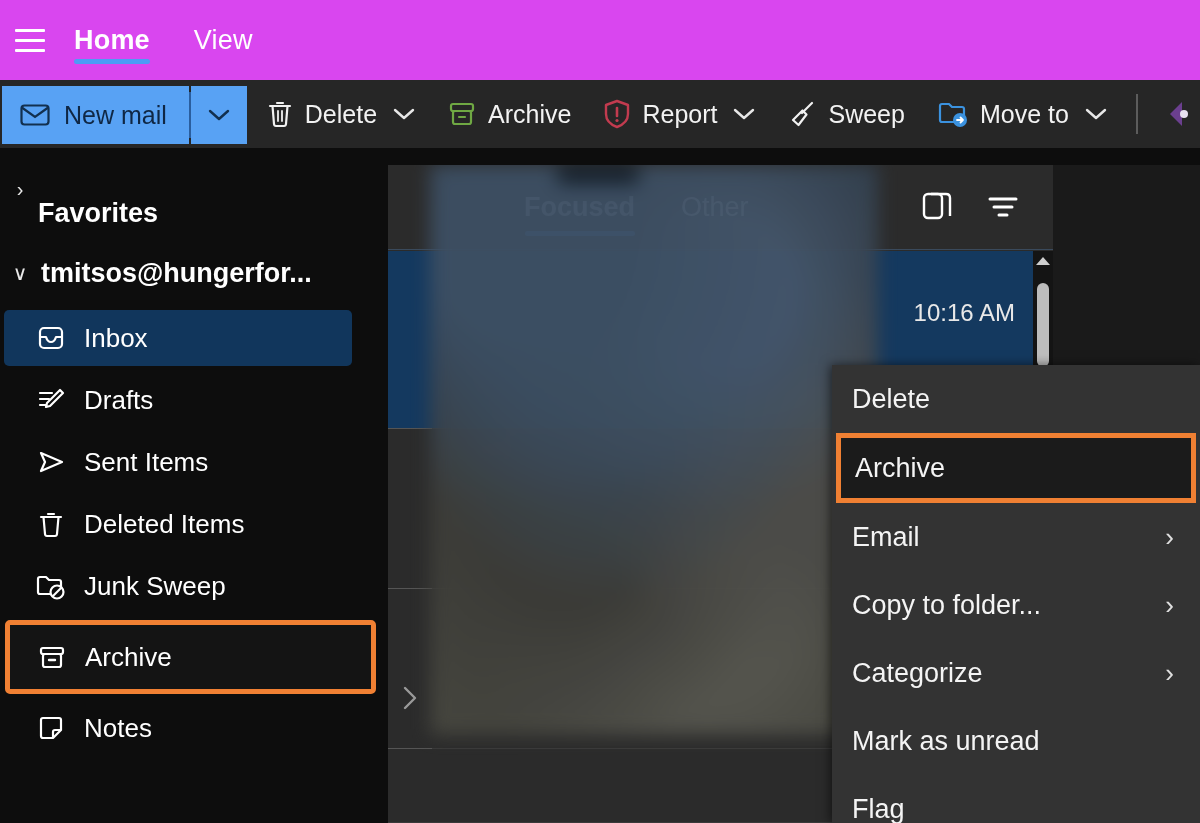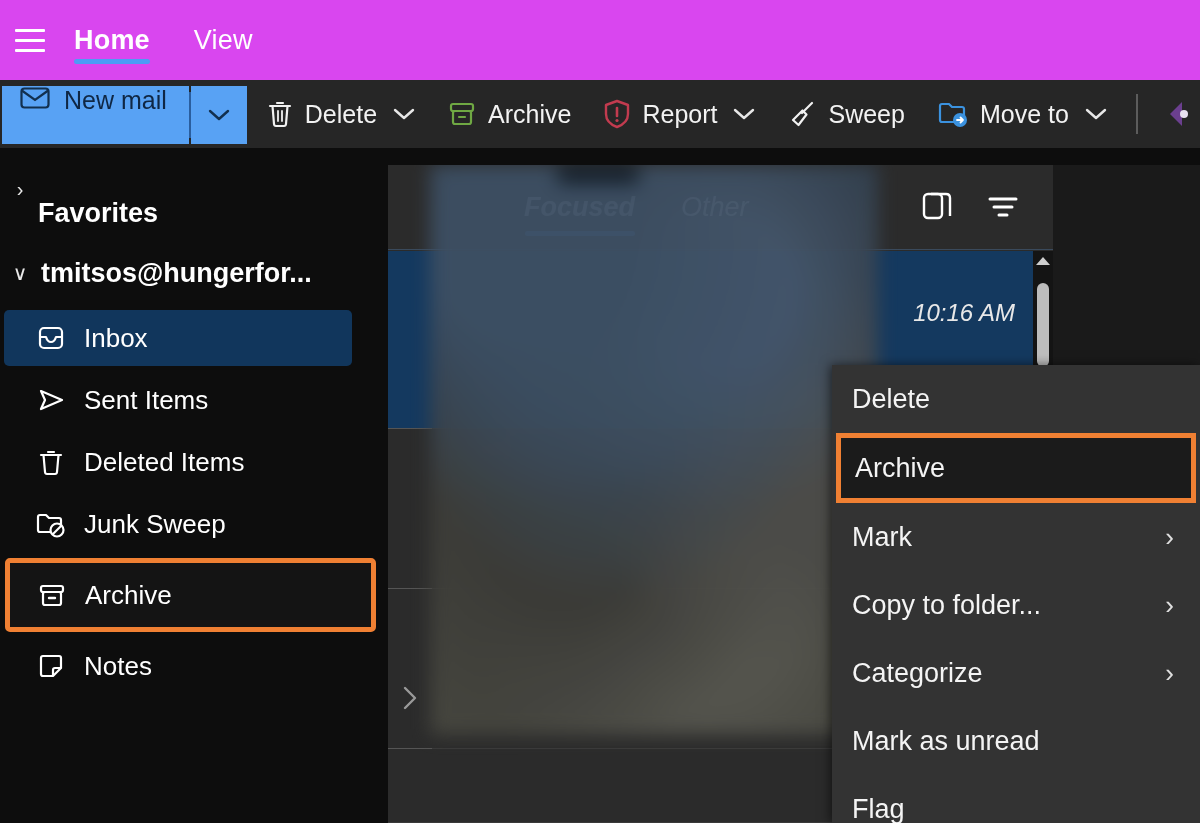--- a/index.html
+++ b/index.html
@@ -39,21 +39,21 @@
   
   .ribbon-cmds {
     position: absolute; left: 0; top: 80px; width: 1200px; height: 68px;
     background: #262626; display: flex; align-items: center;
   }
   .newmail-wrap {
     display: flex; align-items: stretch; height: 58px; margin-left: 2px;
     margin-top: 2px;
   }
   .newmail-main {
-    background: #58a2f4; color: #0f2744; display: flex; 
+    background: #58a2f4; color: #0f2744; display: flex; align-items: center;
     gap: 14px; padding: 0 22px 0 18px; font-size: 25px; cursor: pointer;
   }
   .newmail-split {
     width: 2px; background: #2a5e9e; margin: 6px 0;
   }
   .newmail-caret {
     background: #58a2f4; width: 56px; display: flex; align-items: center;
     justify-content: center; cursor: pointer; color: #0f2744;
   }
 
@@ -100,21 +100,21 @@
   .folder.selected { background: #11365c; }
   .folder.highlighted {
     margin: 6px 12px 6px 5px; border: 5px solid #f08033; background: #141414;
     height: 74px; padding-left: 25px;
   }
   .folder .ficon { width: 34px; height: 34px; display: flex; align-items: center; justify-content: center; flex: 0 0 34px; }
 
   
   .listpane {
     position: absolute; left: 388px; top: 165px; width: 665px; height: 658px;
-    background: #2b2b2b; overflow: hidden; font-style: italic;
+    background: #2b2b2b; overflow: hidden;
   }
   .listhead {
     position: absolute; left: 0; top: 0; width: 665px; height: 85px;
     background: #2b2b2b; display: flex; align-items: center;
     border-bottom: 1px solid #3a4a5c;
   }
   .ltab {
     position: relative; height: 85px; display: flex; align-items: center;
     padding: 0 8px; margin-left: 0; cursor: pointer; color: #ffffff; font-size: 27px;
   }
@@ -338,20 +338,29 @@
     <div class="folder selected">
       <span class="ficon">
         <svg width="30" height="30" viewBox="0 0 30 30">
           <rect x="4" y="5" width="22" height="20" rx="4" fill="none" stroke="#ffffff" stroke-width="2.2"></rect>
           <path d="M4 14 H10 Q11.5 19 15 19 Q18.5 19 20 14 H26" fill="none" stroke="#ffffff" stroke-width="2.2" stroke-linejoin="round"></path>
         </svg>
       </span>
       <span>Inbox</span>
     </div>
 
+    <div class="folder">
+      <span class="ficon">
+        <svg width="30" height="30" viewBox="0 0 30 30">
+          <path d="M4 8 H16 M4 14 H13 M4 20 H10" stroke="#ffffff" stroke-width="2.2" stroke-linecap="round"></path>
+          <path d="M24 5 L27 8 L14 21 L10 22 L11 18 Z" fill="none" stroke="#ffffff" stroke-width="2.2" stroke-linejoin="round"></path>
+        </svg>
+      </span>
+      <span>Drafts</span>
+    </div>
 
     <div class="folder">
       <span class="ficon">
         <svg width="30" height="30" viewBox="0 0 30 30">
           <path d="M5 6 L26 15 L5 24 L9 15 Z" fill="none" stroke="#ffffff" stroke-width="2.2" stroke-linejoin="round"></path>
         </svg>
       </span>
       <span>Sent Items</span>
     </div>
 
@@ -460,21 +469,21 @@
 
     <div class="ctxitem">
       <span>Delete</span>
     </div>
 
     <div class="ctxitem highlighted">
       <span>Archive</span>
     </div>
 
     <div class="ctxitem">
-      <span>Mark</span>
+      <span>Email</span>
       <span class="sub">›</span>
     </div>
 
     <div class="ctxitem">
       <span>Copy to folder...</span>
       <span class="sub">›</span>
     </div>
 
     <div class="ctxitem">
       <span>Categorize</span>

